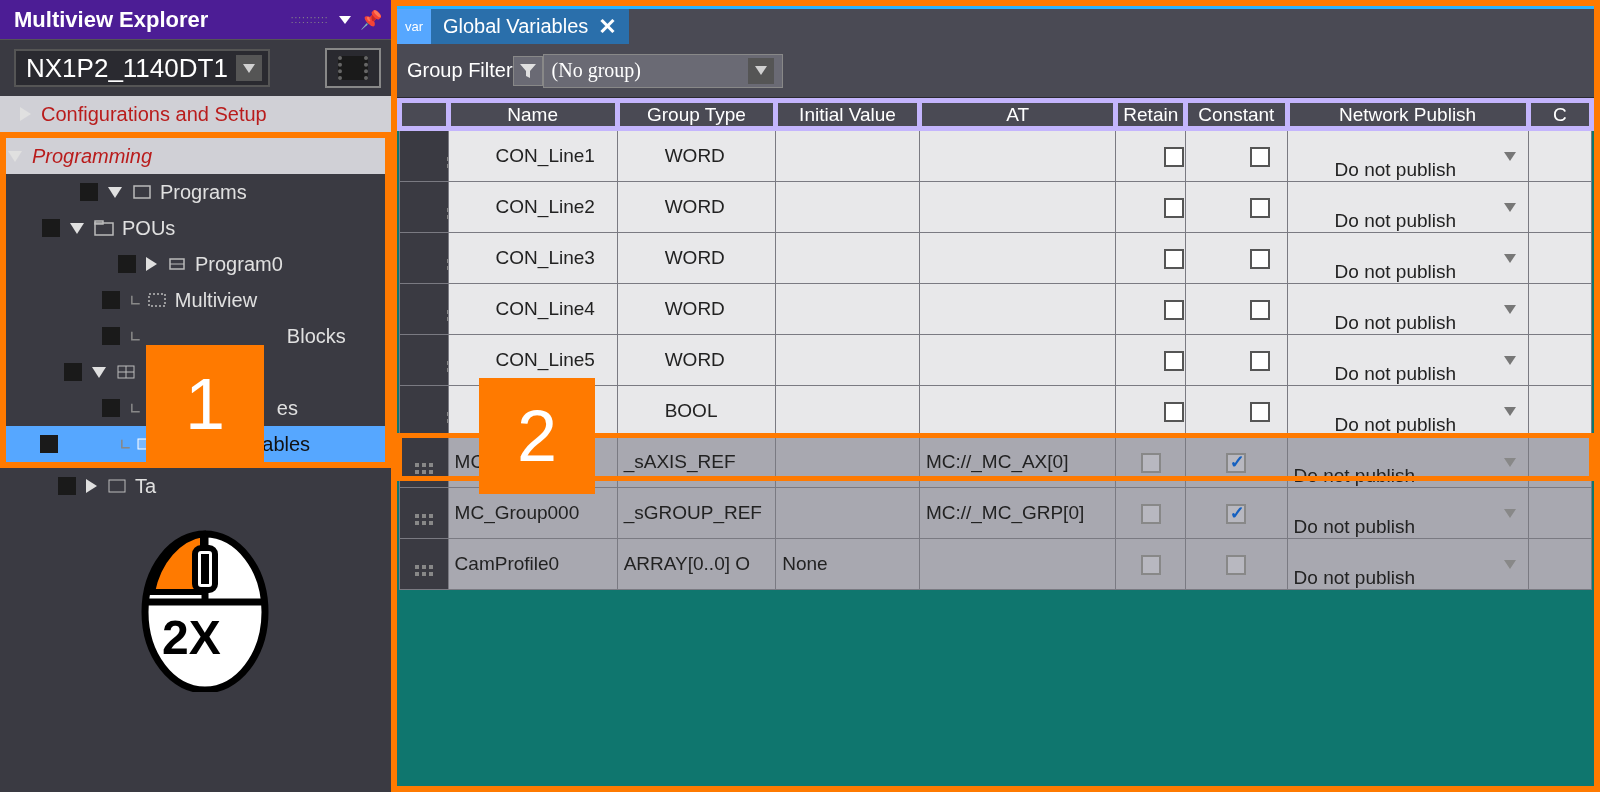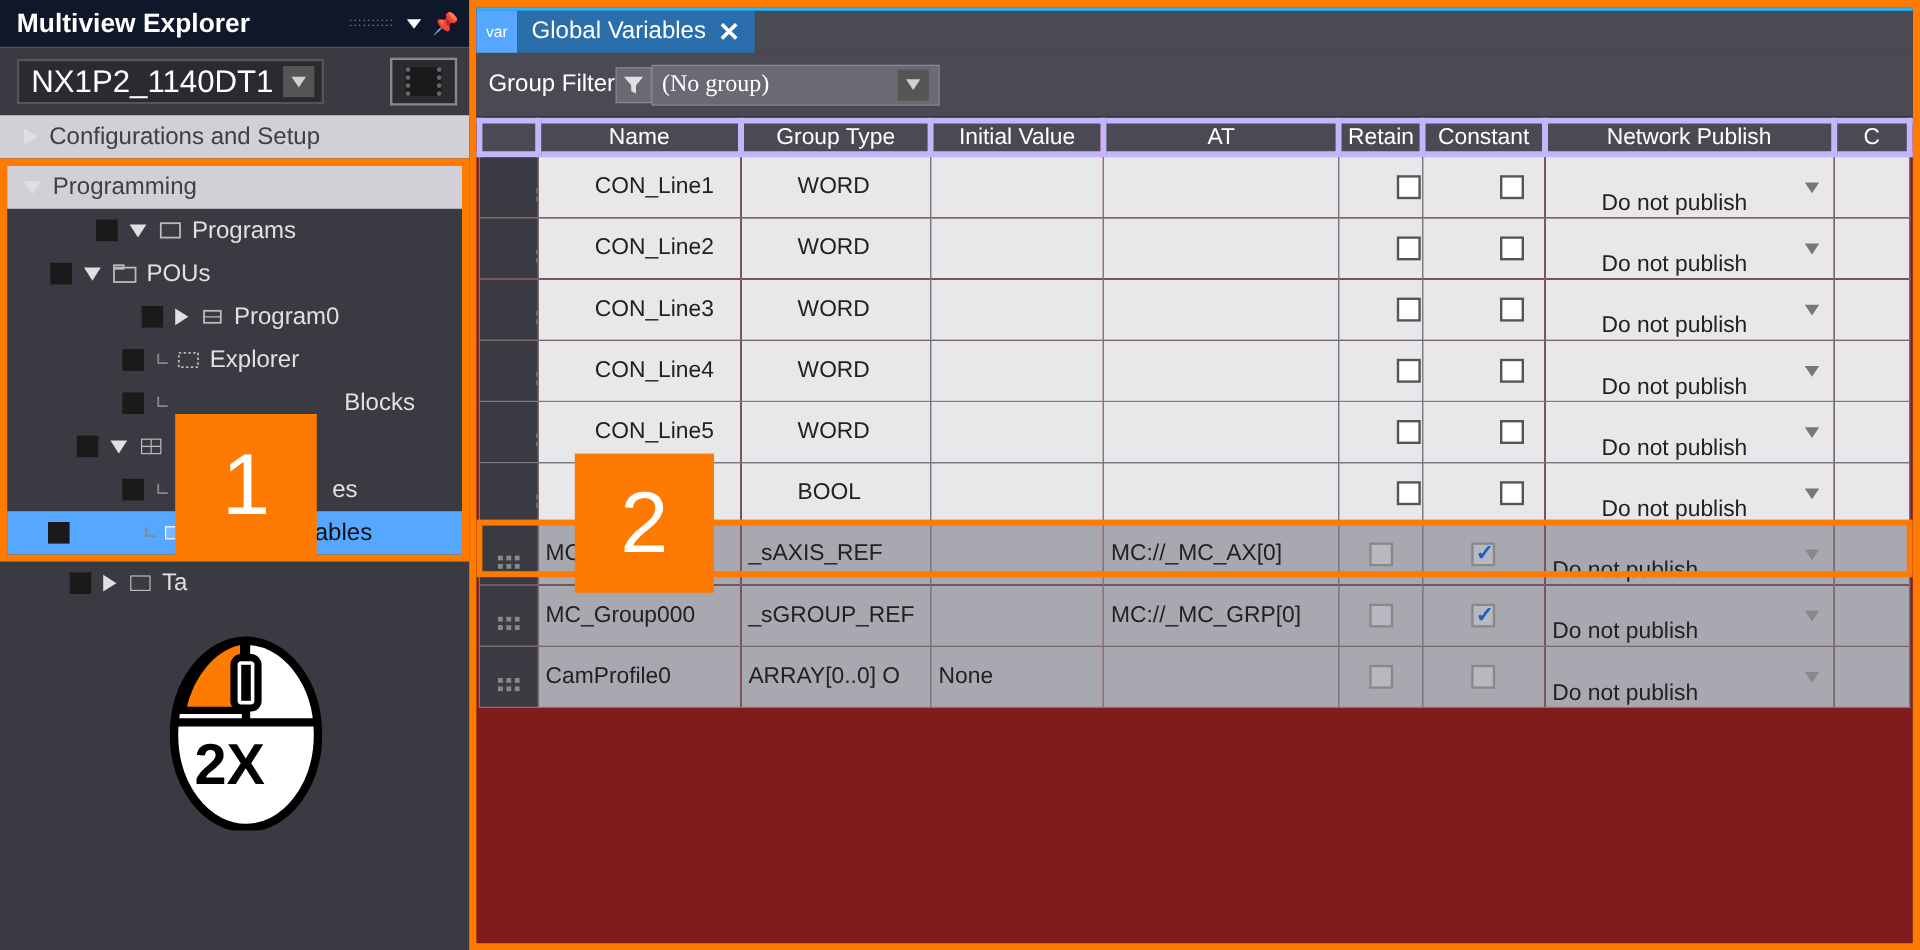--- a/index.html
+++ b/index.html
@@ -1,20 +1,20 @@
 <!DOCTYPE html>
 <html><head>
 <meta charset="utf-8">
 <style>
   * { margin: 0; padding: 0; box-sizing: border-box; font-family: Arial, sans-serif; }
   body { background: #3a3a42; width: 1600px; height: 792px; overflow: hidden; display: flex; }
 
   
   .left-panel { width: 391px; height: 100%; background: #3a3a42; position: relative; }
-  .explorer-header { height: 40px; background: #0f172a; border-bottom: 1px solid #555; display: flex; align-items: center; padding: 0 8px 0 14px; }
+  .explorer-header { height: 40px; background: #4c1d95; border-bottom: 1px solid #555; display: flex; align-items: center; padding: 0 8px 0 14px; }
   .explorer-title { color: #fff; font-size: 22px; font-weight: bold; flex: 1; }
   .header-dots { color: #888; letter-spacing: 1px; margin-right: 10px; font-size: 10px; }
   .dropdown-icon { width: 0; height: 0; border-left: 6px solid transparent; border-right: 6px solid transparent; border-top: 8px solid #fff; margin-right: 10px; }
   .pin-icon { font-size: 18px; color: #fff; }
 
   .device-row { height: 56px; display: flex; align-items: center; padding: 0 10px 0 14px; gap: 10px; }
   .device-select { height: 38px; background: #2a2a30; border: 2px solid #555; display: flex; align-items: center; padding: 0 6px 0 10px; gap: 8px; }
   .device-label { color: #fff; font-size: 26px; }
   .dd-btn { width: 26px; height: 26px; background: #555; display: flex; align-items: center; justify-content: center; }
   .dd-tri { width: 0; height: 0; border-left: 6px solid transparent; border-right: 6px solid transparent; border-top: 9px solid #d0d0d0; }
@@ -22,36 +22,36 @@
   .chip-inner { width: 30px; height: 24px; background:#1a1a1a; border-left:4px dotted #666; border-right:4px dotted #666;}
 
   .orange-box-1 { border: 6px solid #ff7a00; position: relative; }
 
   .tree { padding-top: 0; }
   .tree-row { height: 36px; display: flex; align-items: center; font-size: 20px; }
   .tree-row .arrow-r { width: 0; height: 0; border-top: 7px solid transparent; border-bottom: 7px solid transparent; border-left: 11px solid #e0e0e0; margin-right: 10px; }
   .tree-row .arrow-d { width: 0; height: 0; border-left: 7px solid transparent; border-right: 7px solid transparent; border-top: 11px solid #e0e0e0; margin-right: 10px; }
   .tree-row .L { color:#888; font-size:18px; margin-right:6px; font-family: monospace;}
   .tree-row .sq { width:18px; height:18px; background:#1a1a1a; margin-right:10px;}
-  .tree-row.light { background: #d0d0d6; color: #404040; }
+  .tree-row.light { background: #d0d0d6; color: #b91c1c; }
   .tree-row.dark { color: #e0e0e0; }
   .tree-row.selected { background: #56a7ff; color: #111; }
   .tree-icon { width:20px; height:16px; margin-right:8px; display:inline-flex; align-items:center; justify-content:center;}
   .tree-icon svg { width:20px; height:16px; }
 
   
   .mouse-annot { position: absolute; left: 130px; top: 502px; width: 160px; }
   .mouse-svg { width: 150px; height: 190px; }
   .mouse-2x { position:absolute; left: 32px; top: 108px; font-size: 48px; font-weight: 900; color:#000;}
 
   
   .marker1 { position:absolute; left:146px; top:345px; width:118px; height:118px; background:#ff7a00; color:#fff; font-size:72px; font-weight:400; display:flex; align-items:center; justify-content:center; z-index:5;}
 
   
-  .right-panel { flex: 1; height: 100%; background: #7f1d1d; position: relative; border: 6px solid #ff7a00; border-left-width:6px;}
+  .right-panel { flex: 1; height: 100%; background: #0f766e; position: relative; border: 6px solid #ff7a00; border-left-width:6px;}
   .tab-bar { height: 38px; background: #4a4a54; display: flex; align-items: stretch; border-top: 3px solid #2ab3ff;}
   .tab-pre { width:34px; background:#56a7ff; display:flex; align-items:center; justify-content:center; color:#fff; font-size:13px;}
   .tab { background: #2a6fab; color: #fff; display: flex; align-items: center; padding: 0 12px; font-size: 20px; gap: 10px; }
   .tab-close { font-size: 22px; font-weight: bold; }
 
   .filter-bar { height: 54px; background: #4a4a54; display:flex; align-items:center; padding:0 10px; gap:0; border-bottom:1px solid #2a2a30;}
   .filter-label { color:#fff; font-size:20px;}
   .funnel { width:30px; height:30px; background:#6a6a74; border:1px solid #888; display:flex; align-items:center; justify-content:center;}
   .funnel svg { width:18px; height:18px;}
   .group-dd { height:34px; width:240px; background:#6a6a74; border:1px solid #888; display:flex; align-items:center; padding:0 8px;}
@@ -106,21 +106,21 @@
 
   <div class="tree">
     <div class="tree-row light" style="padding-left:20px;">
       <span class="arrow-r"></span>
       <span>Configurations and Setup</span>
     </div>
   </div>
 
   <div class="orange-box-1">
     <div class="tree">
-      <div class="tree-row light" style="padding-left:14px;">
+      <div class="tree-row light" style="padding-left:2px;font-style:italic;">
         <span class="arrow-d"></span>
         <span>Programming</span>
       </div>
       <div class="tree-row dark" style="padding-left:74px;">
         <span class="sq"></span>
         <span class="arrow-d"></span>
         <span class="tree-icon">
             <svg viewBox="0 0 20 16">
               <rect x="2" y="2" width="16" height="12" fill="none" stroke="#bbb" stroke-width="1.5"></rect>
             </svg>
@@ -150,21 +150,21 @@
         <span>Program0</span>
       </div>
       <div class="tree-row dark" style="padding-left:96px;">
         <span class="sq"></span>
         <span class="L">∟</span>
         <span class="tree-icon">
             <svg viewBox="0 0 20 16">
               <rect x="2" y="2" width="16" height="12" fill="none" stroke="#bbb" stroke-width="1.5" stroke-dasharray="2 2"></rect>
             </svg>
           </span>
-        <span>Explorer</span>
+        <span>Multiview</span>
       </div>
       <div class="tree-row dark" style="padding-left:96px;">
         <span class="sq"></span>
         <span class="L">∟</span>
         <span style="width:140px"></span>
         <span>Blocks</span>
       </div>
       <div class="tree-row dark" style="padding-left:58px;">
         <span class="sq"></span>
         <span class="arrow-d"></span>

